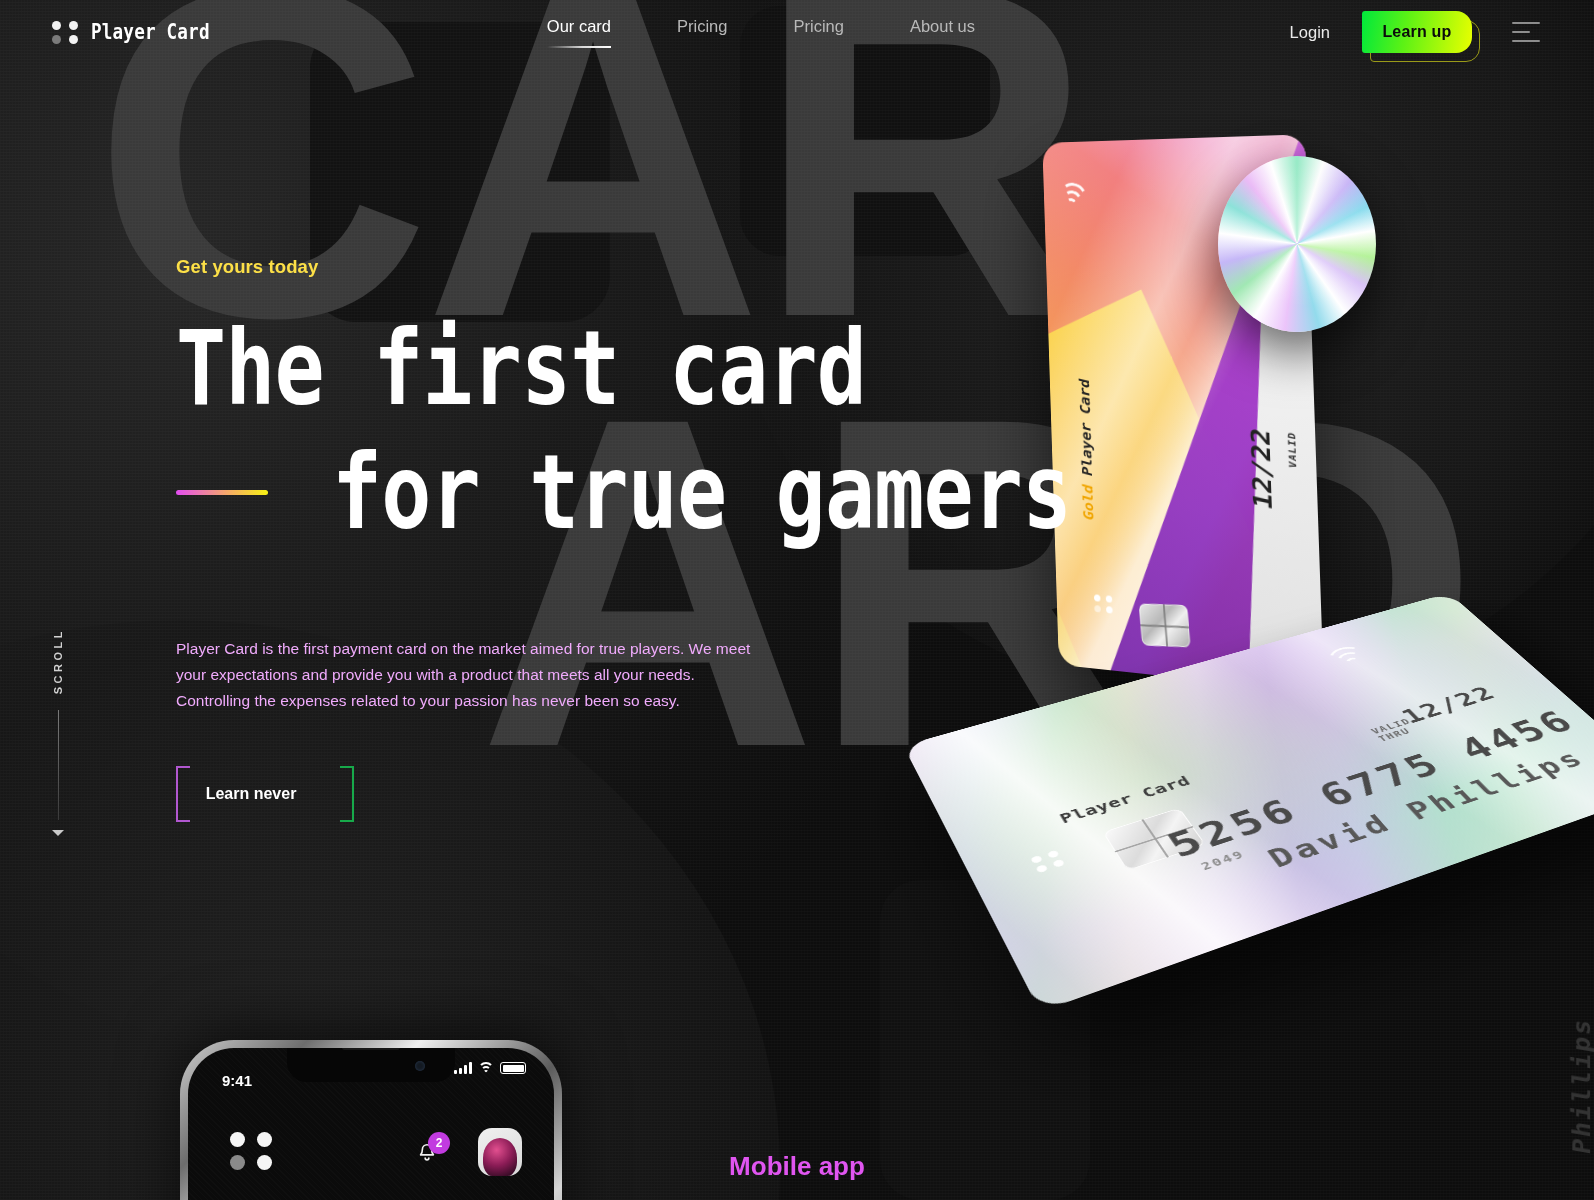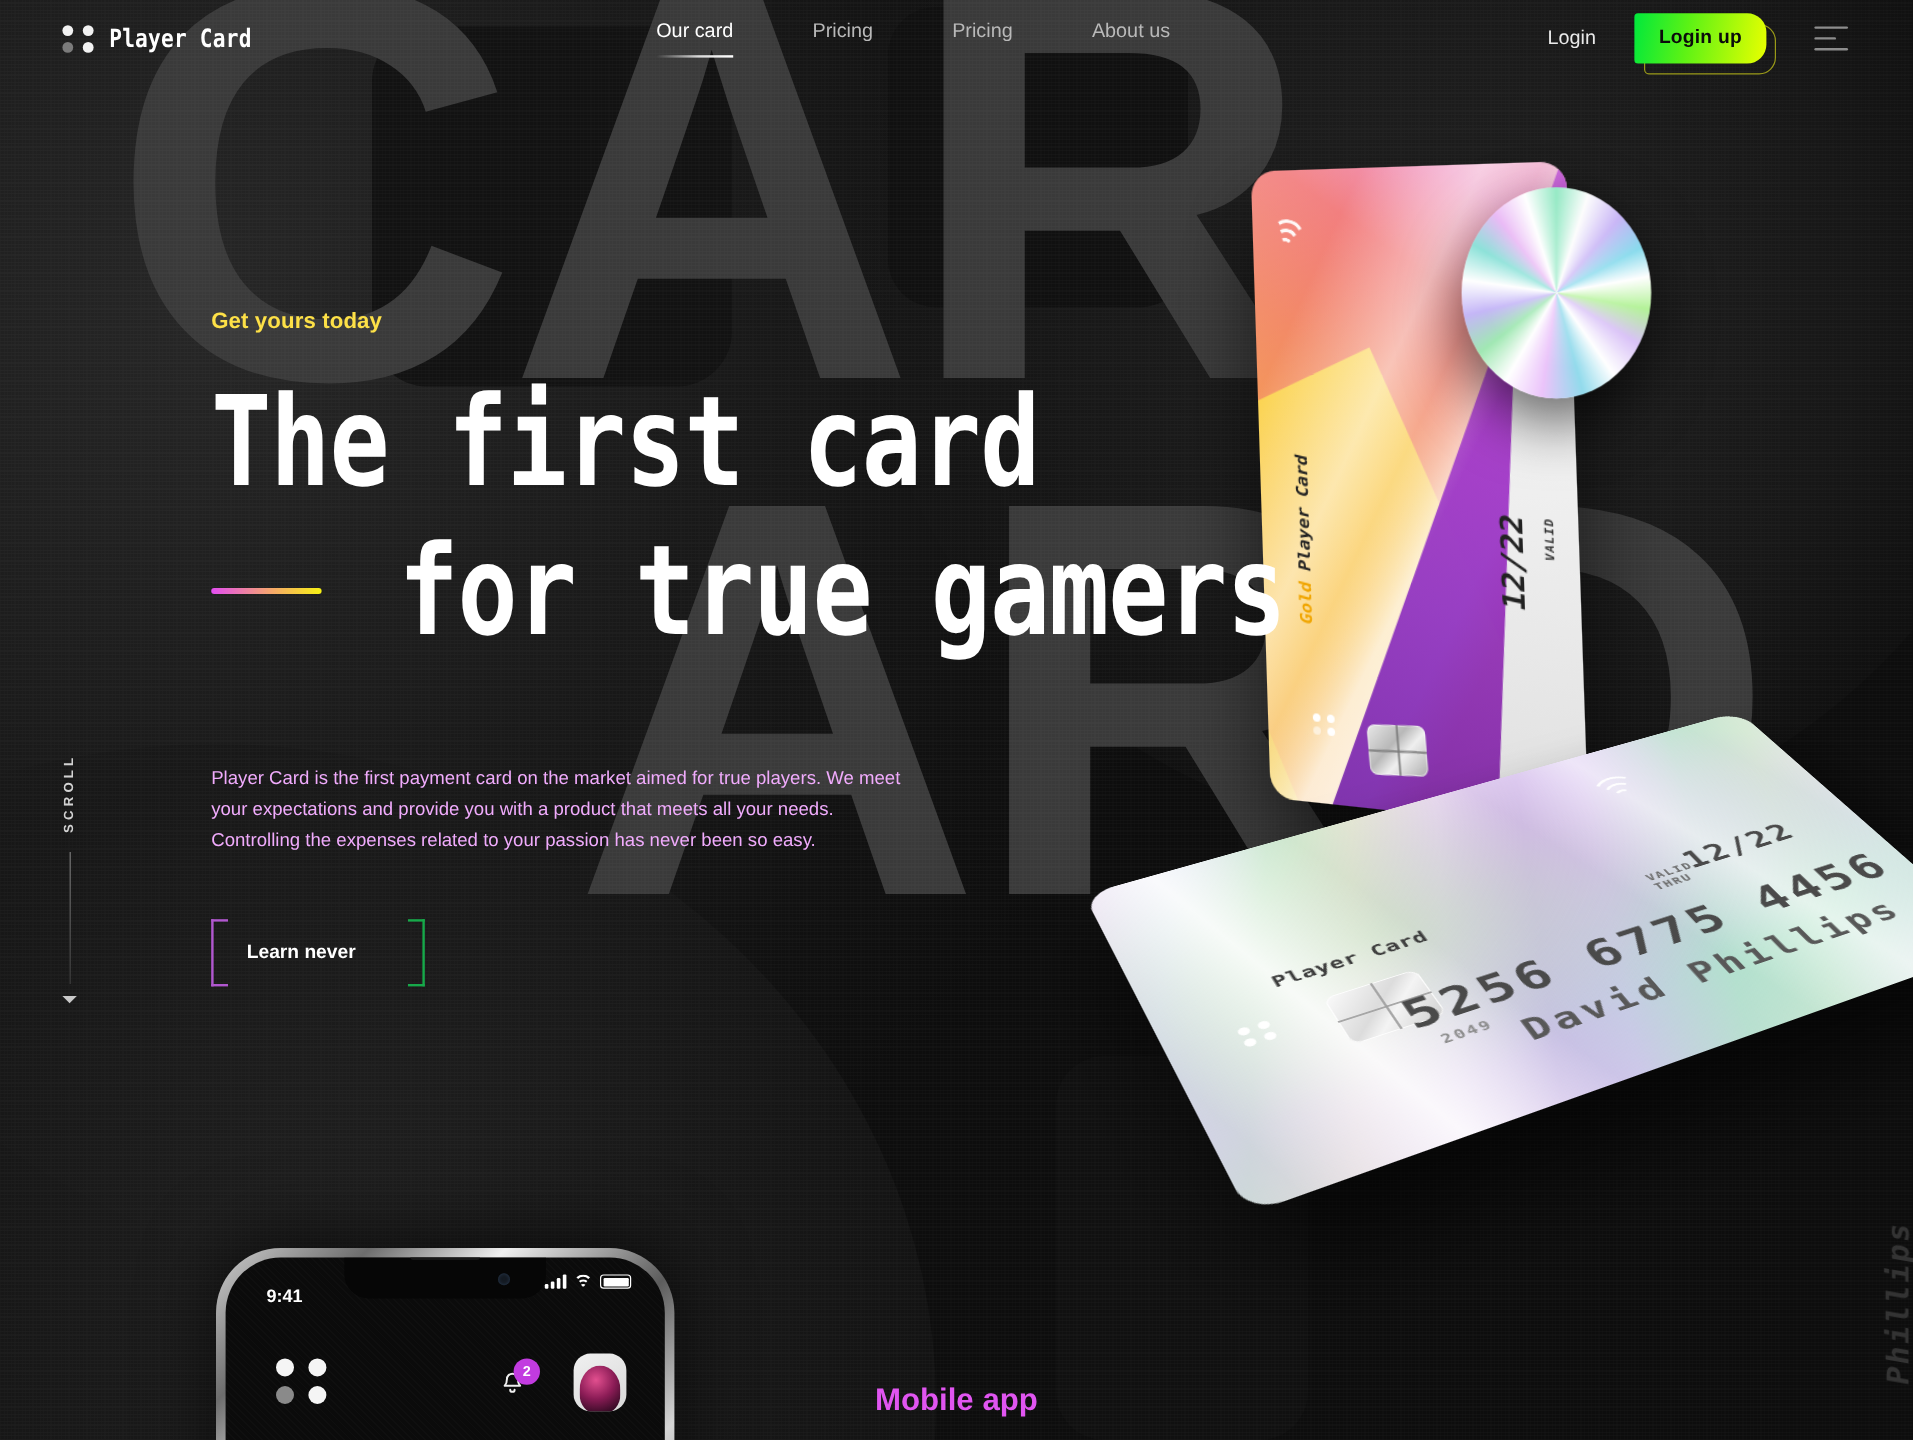--- a/index.html
+++ b/index.html
@@ -356,21 +356,21 @@
     <div class="nav-item active">Our card</div>
     <div class="nav-item">Pricing</div>
     <div class="nav-item">Pricing</div>
     <div class="nav-item">About us</div>
   </nav>
 
   <div class="header-right">
     <div class="login-link">Login</div>
     <div class="signup-wrap">
       <div class="signup-ghost"></div>
-      <button class="signup-btn">Login up</button>
+      <button class="signup-btn">Learn up</button>
     </div>
     <div class="menu-icon">
       <b></b>
         <b></b>
         <b></b>
     </div>
   </div>
 </header>
 
 <div class="scroll-rail">

